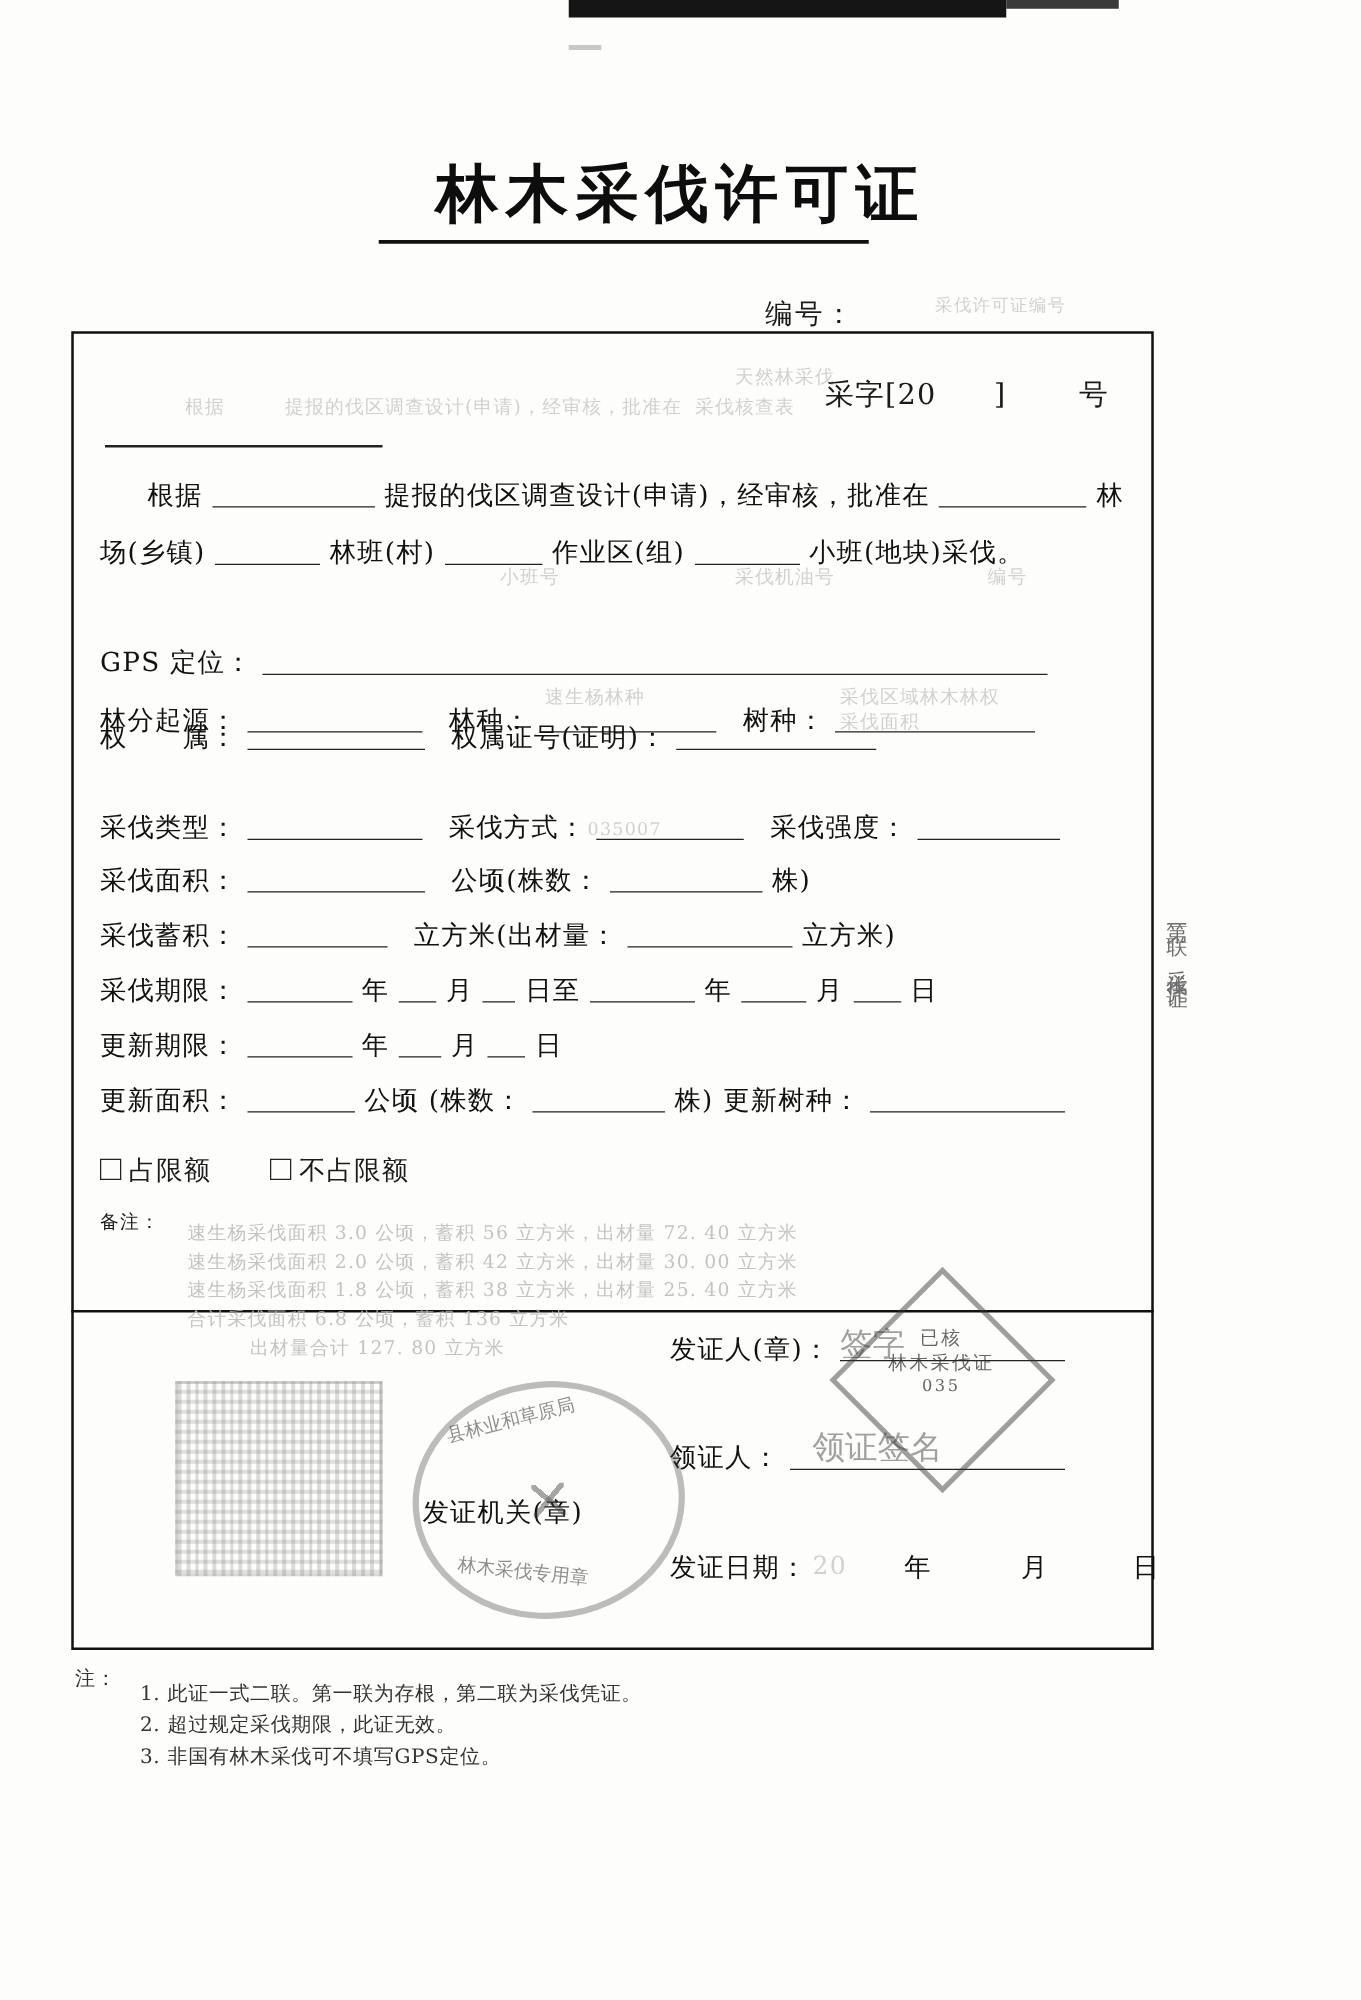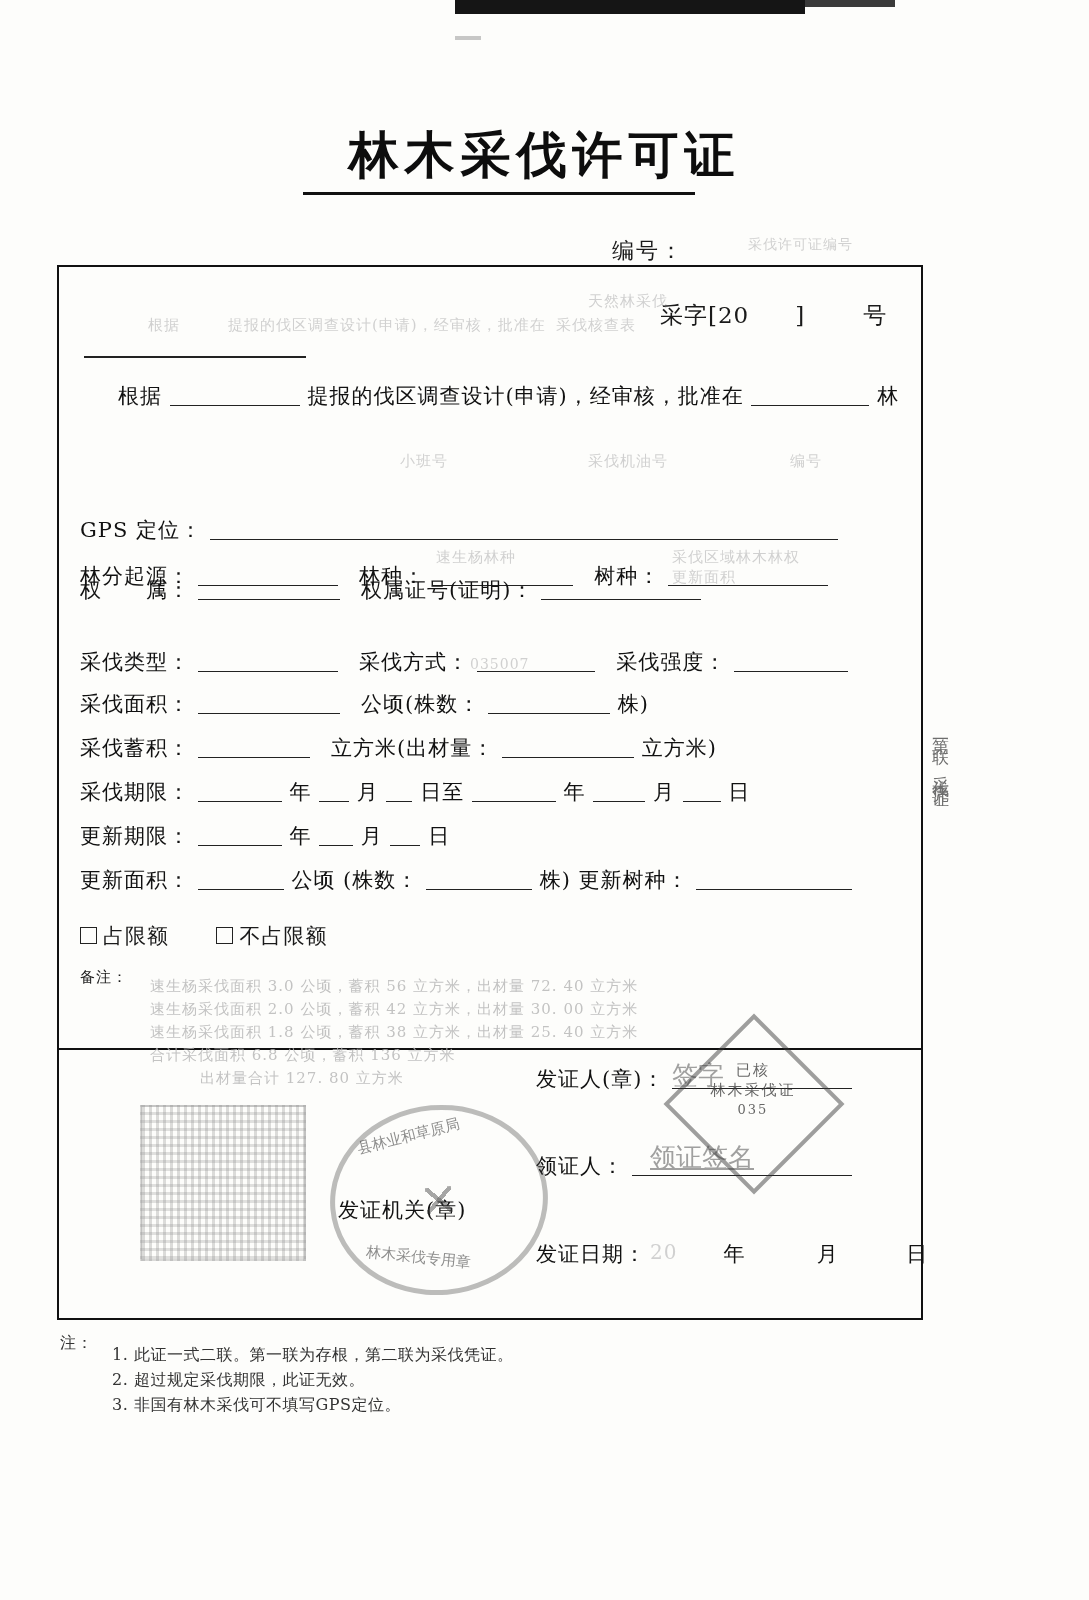--- a/index.html
+++ b/index.html
@@ -309,37 +309,46 @@
 
   <div class="ghost" style="top:292px;left:588px;font-size:15px;">天然林采伐</div>
   <div class="ghost" style="top:316px;left:148px;font-size:15px;">根据　　　提报的伐区调查设计(申请)，经审核，批准在</div>
   <div class="ghost" style="top:316px;left:556px;font-size:15px;">采伐核查表</div>
   <div class="ghost" style="top:236px;left:748px;font-size:14px;">采伐许可证编号</div>
   <div class="ghost" style="top:452px;left:400px;font-size:15px;">小班号</div>
   <div class="ghost" style="top:452px;left:588px;font-size:15px;">采伐机油号</div>
   <div class="ghost" style="top:452px;left:790px;font-size:15px;">编号</div>
   <div class="ghost" style="top:548px;left:436px;font-size:15px;">速生杨林种</div>
   <div class="ghost" style="top:548px;left:672px;font-size:15px;">采伐区域林木林权</div>
-  <div class="ghost" style="top:568px;left:672px;font-size:15px;">更新面积</div>
+  <div class="ghost" style="top:568px;left:672px;font-size:15px;">采伐面积</div>
   <div class="ghost" style="top:608px;left:470px;font-size:14px;margin-top:48px;">035007</div>
 
   <div class="code-line">
     <span>采字[20</span><span class="gapnum"></span><span>]</span><span class="gapbig"></span><span>号</span>
   </div>
 
   <div class="short-rule"></div>
 
   <div class="row" style="top:382px;left:118px;">
     <span class="lbl">根据</span>
     <span class="ul" style="width:130px;"></span>
     <span class="lbl">提报的伐区调查设计(申请)，经审核，批准在</span>
     <span class="ul" style="width:118px;"></span>
     <span class="lbl">林</span>
   </div>
 
+  <div class="row" style="top:428px;left:80px;">
+    <span class="lbl">场(乡镇)</span>
+    <span class="ul" style="width:84px;"></span>
+    <span class="lbl">林班(村)</span>
+    <span class="ul" style="width:78px;"></span>
+    <span class="lbl">作业区(组)</span>
+    <span class="ul" style="width:84px;"></span>
+    <span class="lbl">小班(地块)采伐。</span>
+  </div>
 
 
   <div class="row" style="top:516px;left:80px;">
     <span class="lbl">GPS 定位：</span>
     <span class="ul" style="width:628px;"></span>
   </div>
 
   <div class="row" style="top:562px;left:80px;">
     <span class="lbl">林分起源：</span>
     <span class="ul" style="width:140px;"></span>
@@ -442,21 +451,21 @@
   <div class="bottom-lbl" style="top:1065px;left:536px;">
     <span>发证人(章)：</span>
     <span class="ul" style="width:180px;"></span>
   </div>
   <div class="handwrite" style="top:1058px;left:672px;font-size:26px;">签字</div>
 
   <div class="bottom-lbl" style="top:1152px;left:536px;">
     <span>领证人：</span>
     <span class="ul" style="width:220px;"></span>
   </div>
-  <div class="handwrite" style="top:1140px;left:650px;font-size:26px;text-decoration:underline;">领证签名</div>
+  <div class="handwrite" style="top:1140px;left:650px;font-size:26px;">领证签名</div>
 
   <div class="bottom-lbl" style="top:1196px;left:338px;">发证机关(章)</div>
 
   <div class="bottom-lbl" style="top:1240px;left:536px;">
     <span>发证日期：</span>
     <span style="display:inline-block;width:62px;"></span>
     <span>年</span>
     <span style="display:inline-block;width:56px;"></span>
     <span>月</span>
     <span style="display:inline-block;width:52px;"></span>

